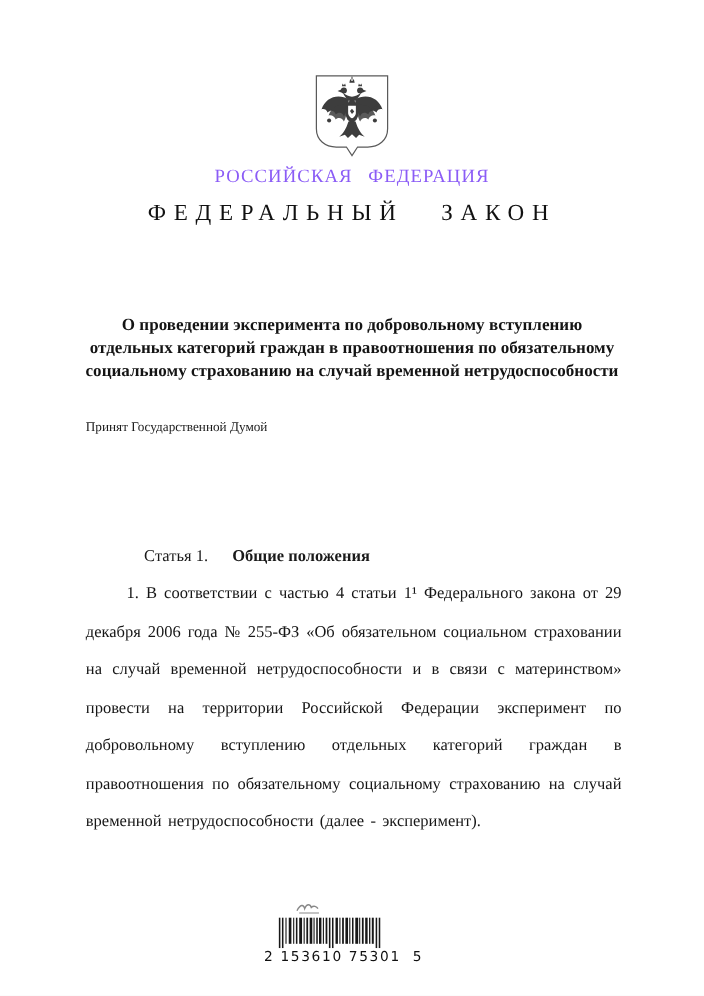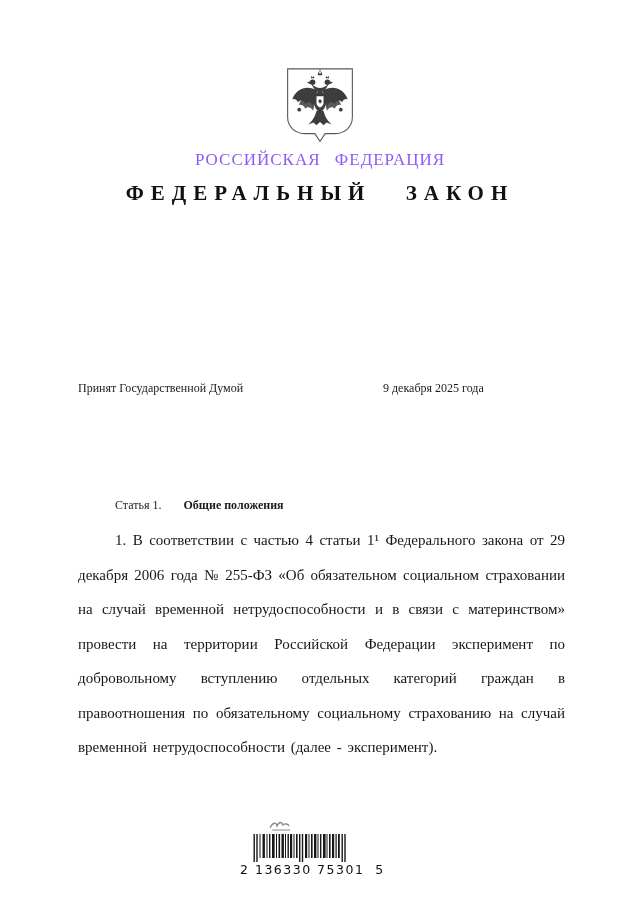--- a/index.html
+++ b/index.html
@@ -30,21 +30,21 @@
     letter-spacing: 1px;
     word-spacing: 9px;
     color: #8b5cf6;
   }
   .law-type {
     position: absolute;
     top: 181px; left: 0;
     width: 100%;
     text-align: center;
     font-size: 21px;
-    font-weight: bold;
+    font-weight: normal;
     letter-spacing: 7px;
     word-spacing: 22px;
     color: #111;
   }
   .law-title {
     position: absolute;
     top: 285px; left: 75px;
     width: 490px;
     text-align: center;
     font-size: 15.5px;
@@ -69,22 +69,22 @@
   }
   .adoption-row.typed {
     font-family: "Liberation Mono", monospace;
     font-size: 13.5px;
     padding-top: 3px;
     color: #262626;
   }
   .adoption-row.typed .date { top: 3px; }
   .article-heading {
     position: absolute;
-    top: 498px; left: 115px;
-    font-size: 12px;
+    top: 498px; left: 131px;
+    font-size: 15px;
     white-space: nowrap;
   }
   .article-heading .article-no { font-weight: normal; }
   .article-heading .article-title { font-weight: bold; margin-left: 22px; }
   .article-body {
     position: absolute;
     top: 523px; left: 78px;
     width: 487px;
     font-size: 15px;
     line-height: 34.5px;
@@ -141,25 +141,25 @@
         <rect x="57" y="34" width="9" height="1.4" transform="rotate(-40 61.5 34.7)"></rect>
       </g>
       <path d="M36.2 32.5 H43.8 V39.5 C43.8 43 40 44.8 40 44.8 C40 44.8 36.2 43 36.2 39.5 Z" fill="#ffffff"></path>
       <path d="M38 37.6 L40 35.4 L42.2 38 L40 40.6 Z" fill="#3d3d3d"></path>
     </svg>
   </div>
 
   <div class="country-name">РОССИЙСКАЯ ФЕДЕРАЦИЯ</div>
   <div class="law-type">ФЕДЕРАЛЬНЫЙ ЗАКОН</div>
 
+  <div class="law-title">О проведении эксперимента по добровольному вступлению отдельных категорий граждан в правоотношения по обязательному социальному страхованию на случай временной нетрудоспособности</div>
 
   <div class="adoption-block">
     <div class="adoption-row">
       <span class="label">Принят Государственной Думой</span>
-      <span class="date">9 декабря 2025 года</span>
     </div>
     <div class="adoption-row typed">
     </div>
   </div>
 
   <div class="article-heading">
     <span class="article-no">Статья 1.</span><span class="article-title">Общие положения</span>
   </div>
 
   <div class="article-body">1. В соответствии с частью 4 статьи 1¹ Федерального закона от 29 декабря 2006 года № 255-ФЗ «Об обязательном социальном страховании на случай временной нетрудоспособности и в связи с материнством» провести на территории Российской Федерации эксперимент по добровольному вступлению отдельных категорий граждан в правоотношения по обязательному социальному страхованию на случай временной нетрудоспособности (далее - эксперимент).</div>
@@ -197,16 +197,16 @@
         <rect x="69.5" y="0" width="2.6" height="24"></rect>
           <rect x="73" y="0" width="1" height="24"></rect>
         <rect x="75.5" y="0" width="1.6" height="24"></rect>
           <rect x="78.5" y="0" width="2.2" height="24"></rect>
         <rect x="82" y="0" width="1.2" height="24"></rect>
           <rect x="84.5" y="0" width="1.8" height="24"></rect>
         <rect x="88" y="0" width="1.4" height="28"></rect>
           <rect x="90.8" y="0" width="1.4" height="28"></rect>
       </g>
     </svg>
-    <span class="barcode-digits">2 136330 75301  5</span>
+    <span class="barcode-digits">2 153610 75301  5</span>
   </div>
 
 </div>
 
 </body></html>

